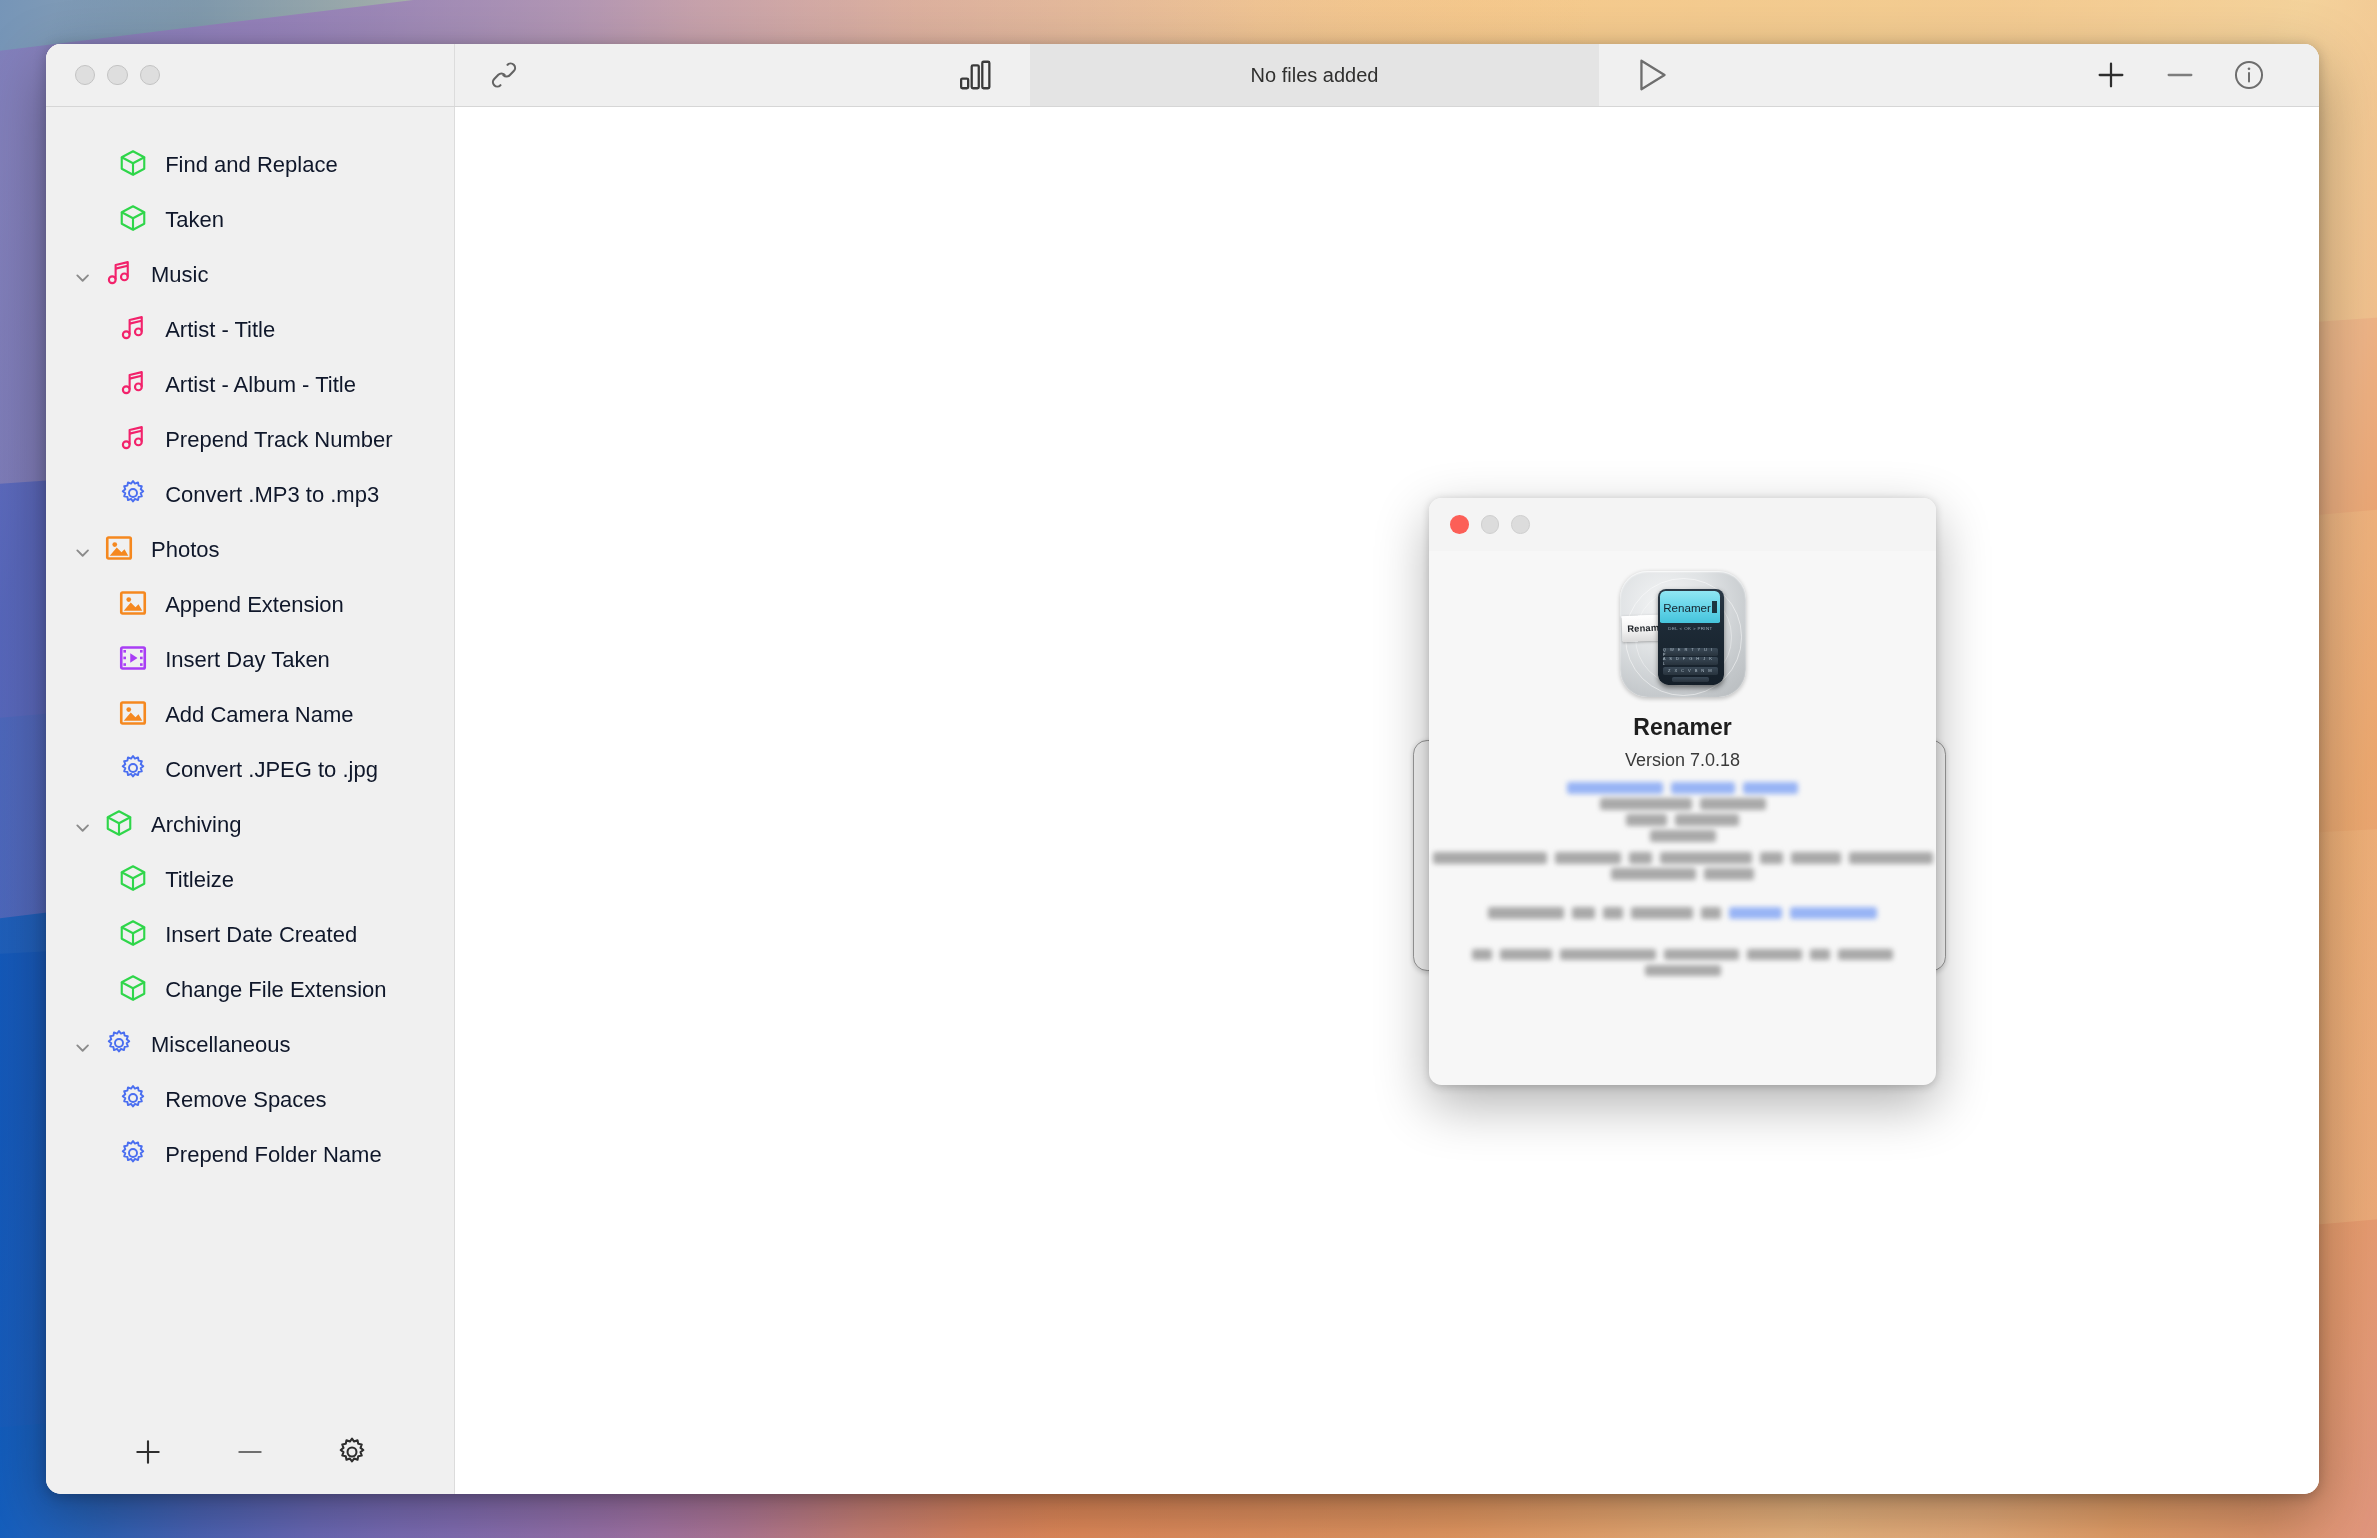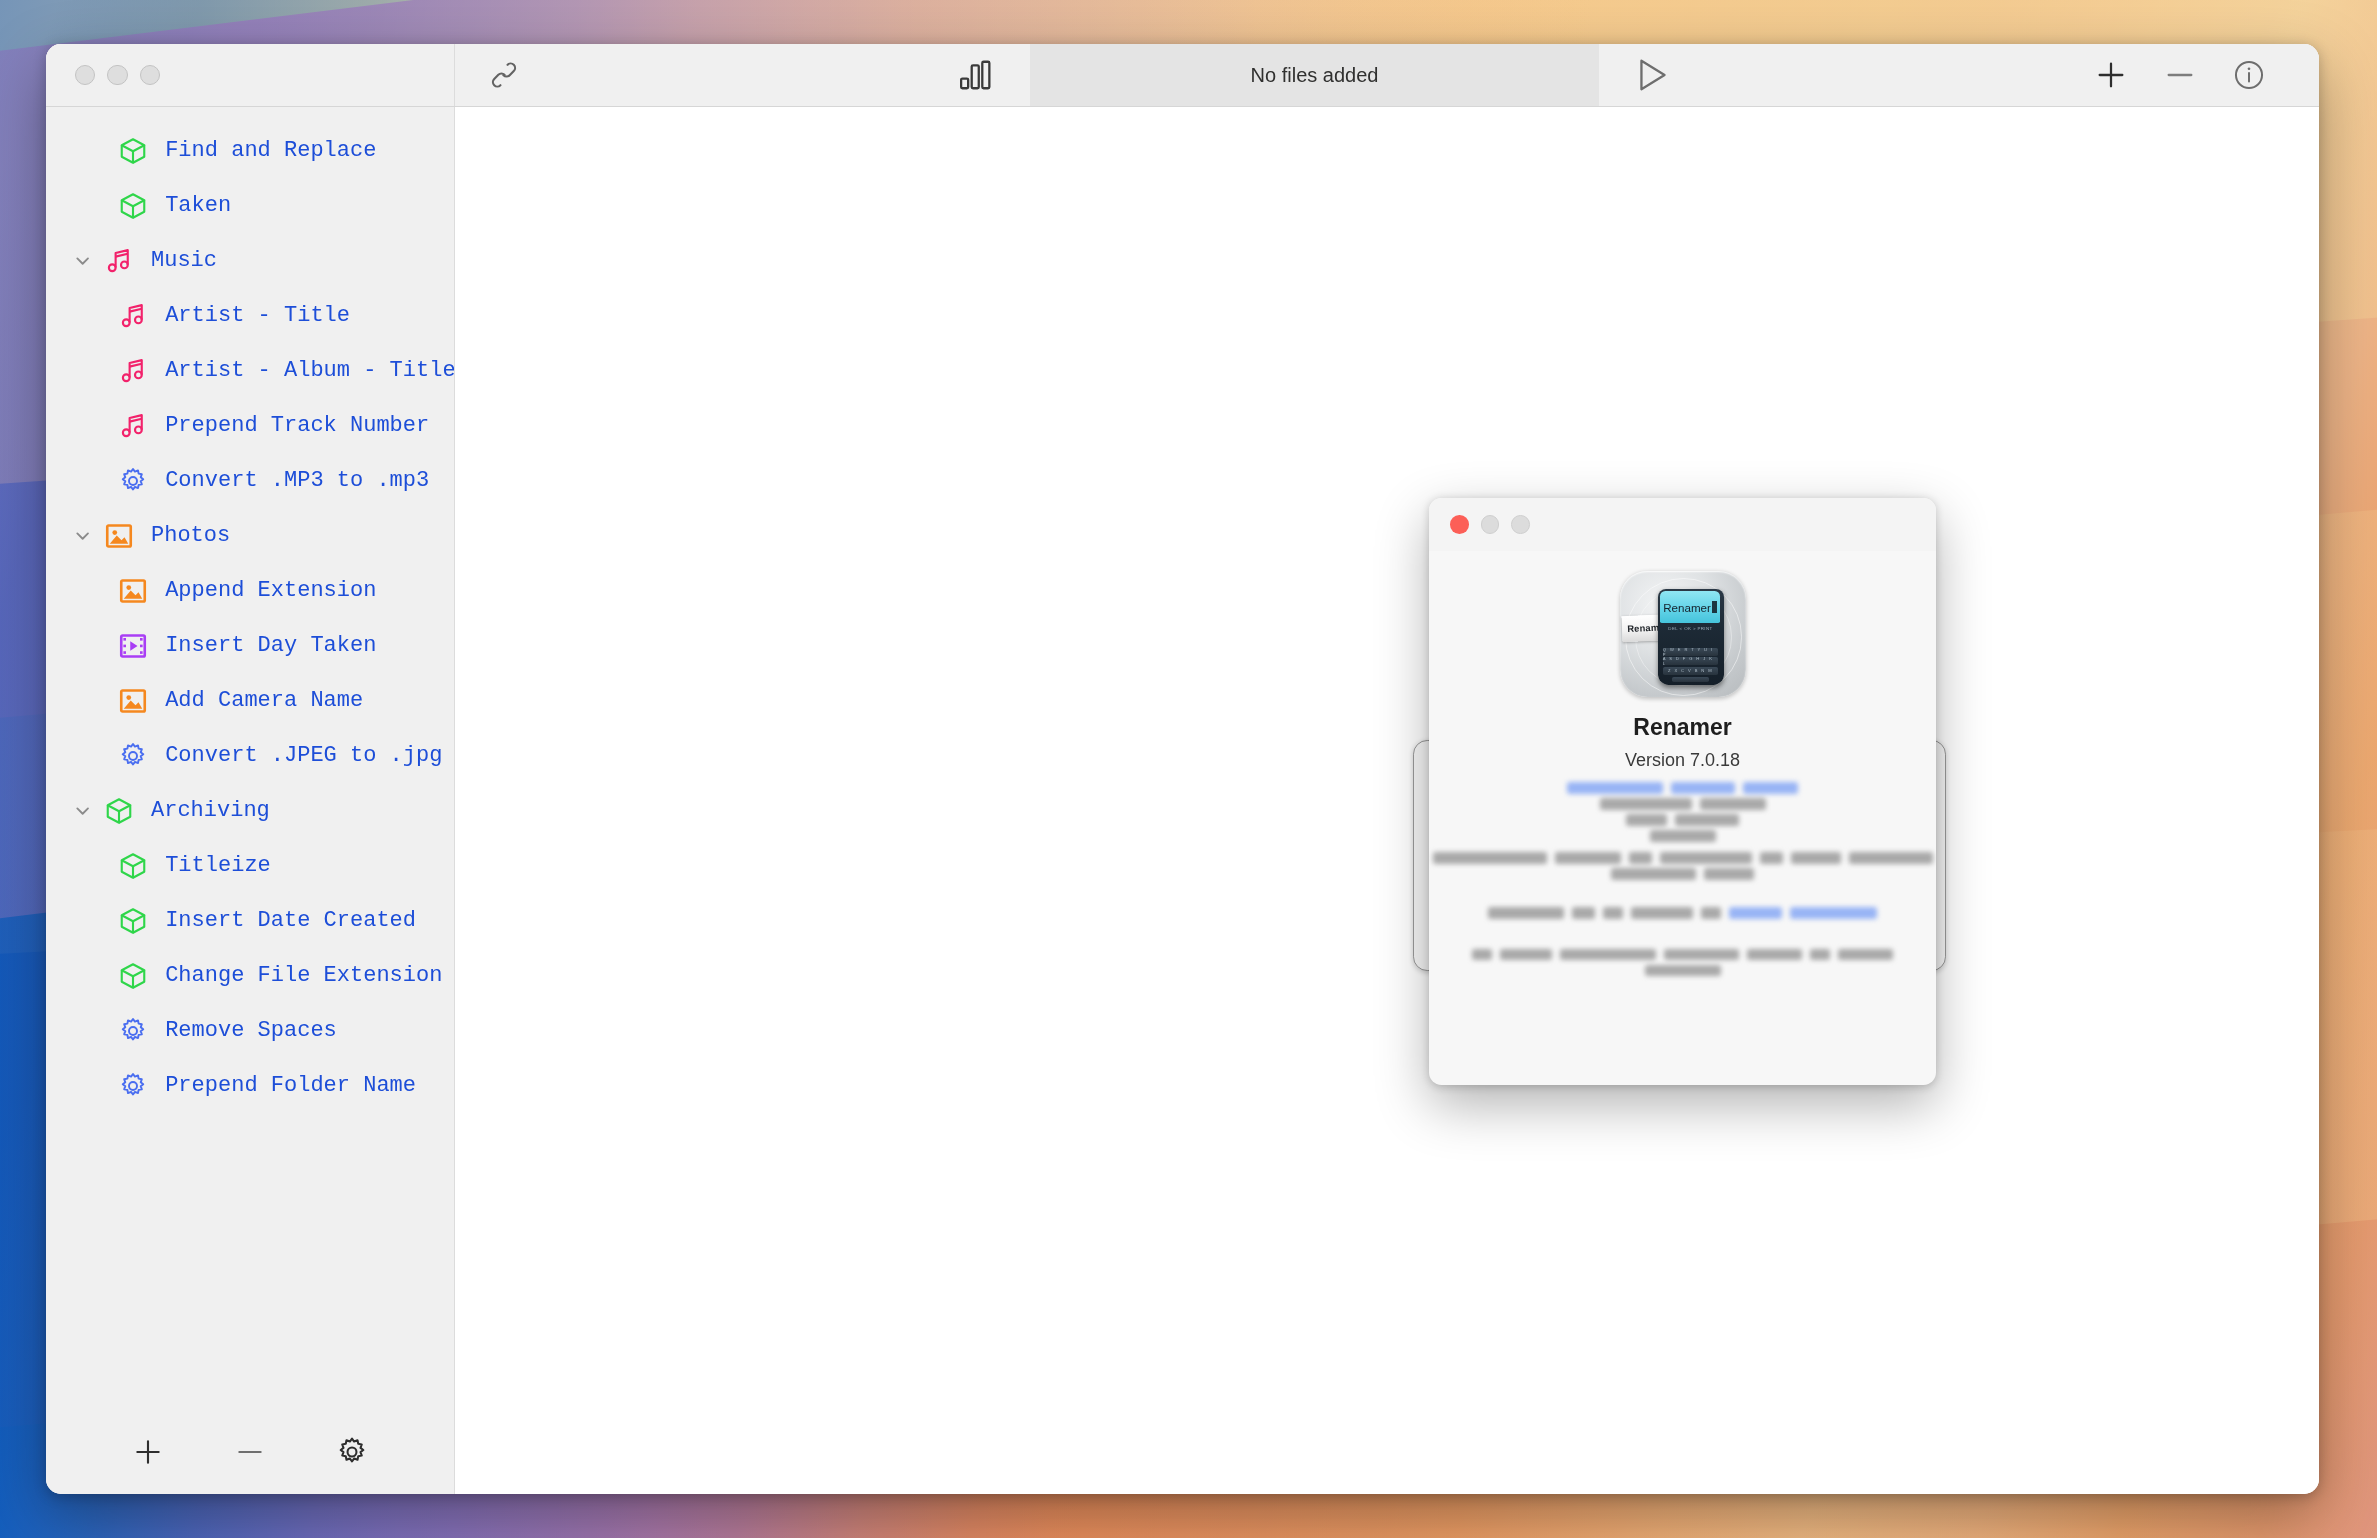--- a/index.html
+++ b/index.html
@@ -116,25 +116,24 @@
   
   #sidebar {
     width: 409px; flex: 0 0 409px;
     background: #f0f0f0;
     border-right: 0.9px solid #dcdcdc;
     display: flex; flex-direction: column;
   }
   #sidebar-list { flex: 1 1 auto; overflow: hidden; padding-top: 16px; }
 
   .row {
-    display: flex; align-items: center;
+    display: flex; align-items: flex-end;
     height: 55px;
-    font-size: 22px; color: #1d4ed8;
+    font-size: 22px; color: #0f172a;
     position: relative;
-    font-family: Liberation Mono, monospace;
   }
   .row .twisty {
     width: 34px; flex: 0 0 34px;
     display: flex; align-items: center; justify-content: center;
     margin-left: 19.6px;
   }
   .row.child .twisty { opacity: 0; }
   .row .ico {
     width: 39px; flex: 0 0 39px;
     display: flex; align-items: center; justify-content: center;
@@ -598,20 +597,34 @@
                  </svg>
             </span>
             <span class="ico">
               <svg width="30" height="30" viewBox="0 0 24 24" fill="none" stroke="#2fd64a" stroke-width="1.7" stroke-linejoin="round">
                 <path d="M12 2.6 L21 7.4 L12 12.2 L3 7.4 Z"></path>
                 <path d="M3 7.4 V16.6 L12 21.4 V12.2"></path>
                 <path d="M21 7.4 V16.6 L12 21.4"></path>
               </svg>
             </span>
             <span class="label">Change File Extension</span>
+          </div>
+          <div class="row">
+            <span class="twisty">
+              <svg width="21.3" height="21.3" viewBox="0 0 24 24" fill="none" stroke="#8b8b8b" stroke-width="2.1" stroke-linecap="round" stroke-linejoin="round">
+                   <path d="M6 9.5 L12 15.5 L18 9.5"></path>
+                 </svg>
+            </span>
+            <span class="ico">
+              <svg width="30" height="30" viewBox="0 0 24 24" fill="none" stroke="#4a6ef0" stroke-width="1.55" stroke-linejoin="round">
+                <circle cx="12" cy="12" r="3.2"></circle>
+                <path d="M12 2.4 l1.55 2.05 2.45-.92 .5 2.57 2.57 .5 -.92 2.45 2.05 1.55 -2.05 1.55 .92 2.45 -2.57 .5 -.5 2.57 -2.45-.92 -1.55 2.05 -1.55-2.05 -2.45 .92 -.5-2.57 -2.57-.5 .92-2.45 -2.05-1.55 2.05-1.55 -.92-2.45 2.57-.5 .5-2.57 2.45 .92 Z"></path>
+              </svg>
+            </span>
+            <span class="label">Miscellaneous</span>
           </div>
           <div class="row child indent">
             <span class="twisty">
               <svg width="21.3" height="21.3" viewBox="0 0 24 24" fill="none" stroke="#8b8b8b" stroke-width="2.1" stroke-linecap="round" stroke-linejoin="round">
                    <path d="M6 9.5 L12 15.5 L18 9.5"></path>
                  </svg>
             </span>
             <span class="ico">
               <svg width="30" height="30" viewBox="0 0 24 24" fill="none" stroke="#4a6ef0" stroke-width="1.55" stroke-linejoin="round">
                 <circle cx="12" cy="12" r="3.2"></circle>

